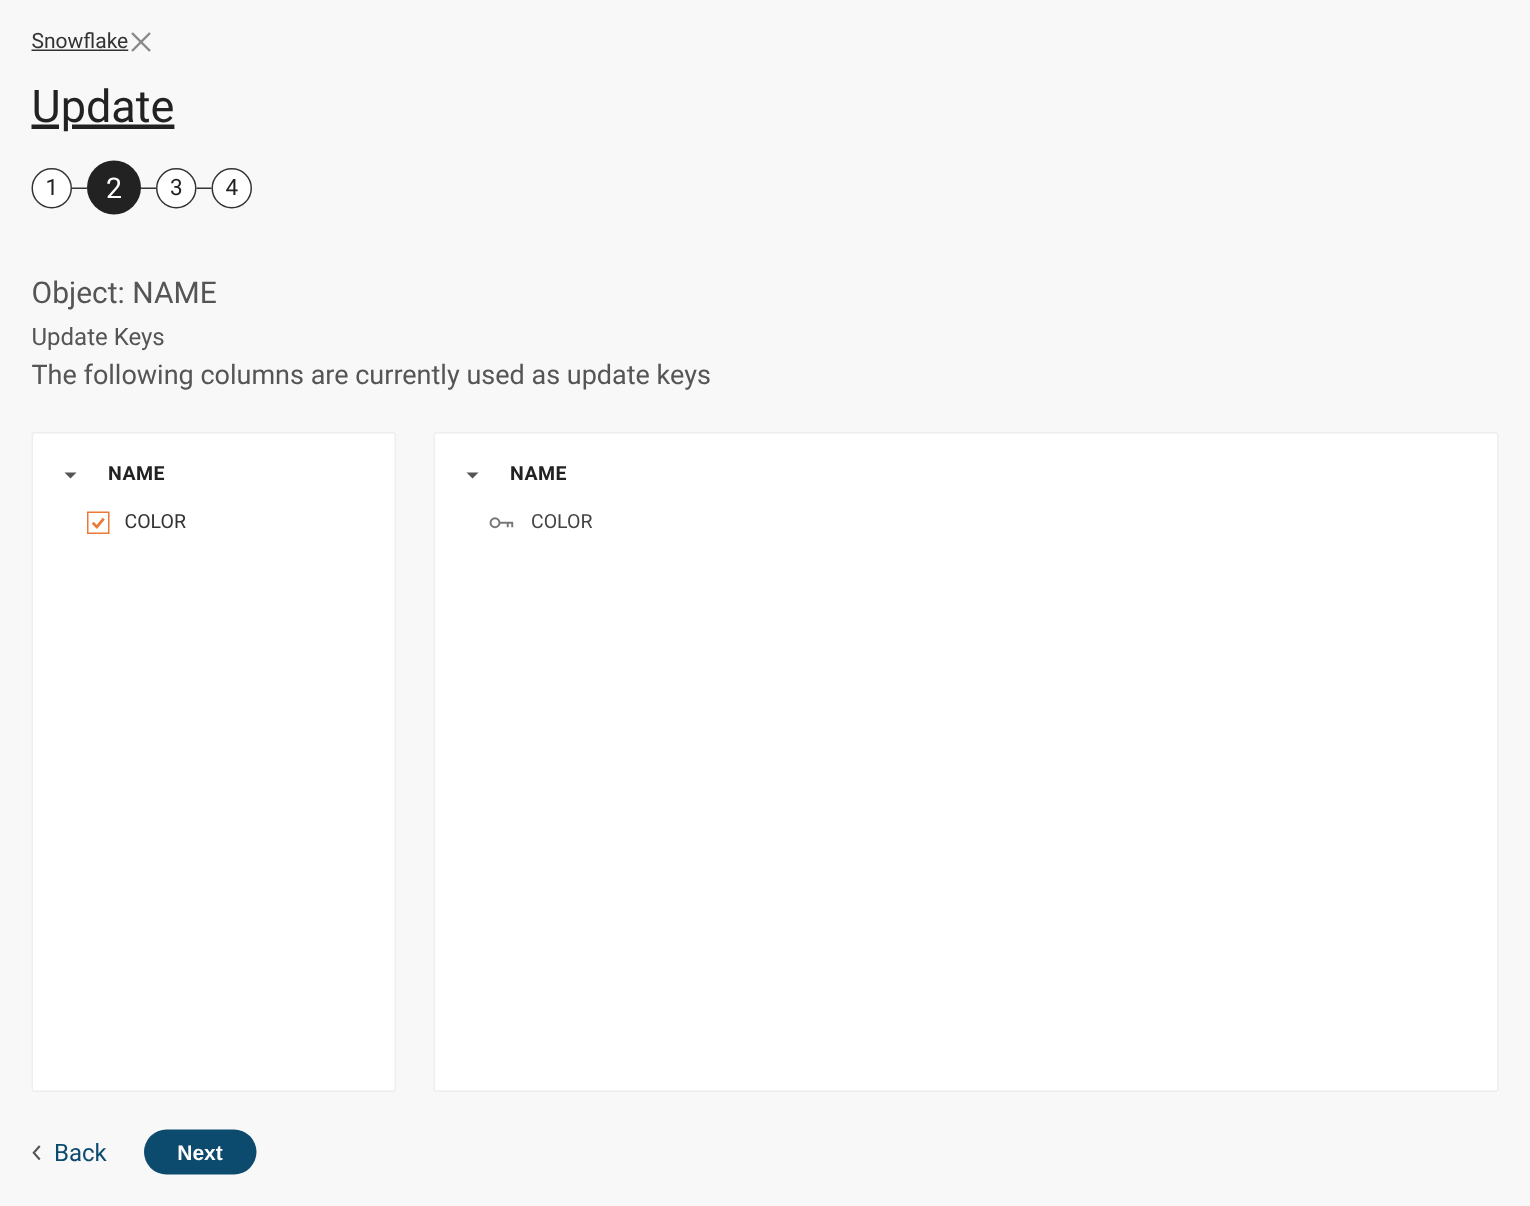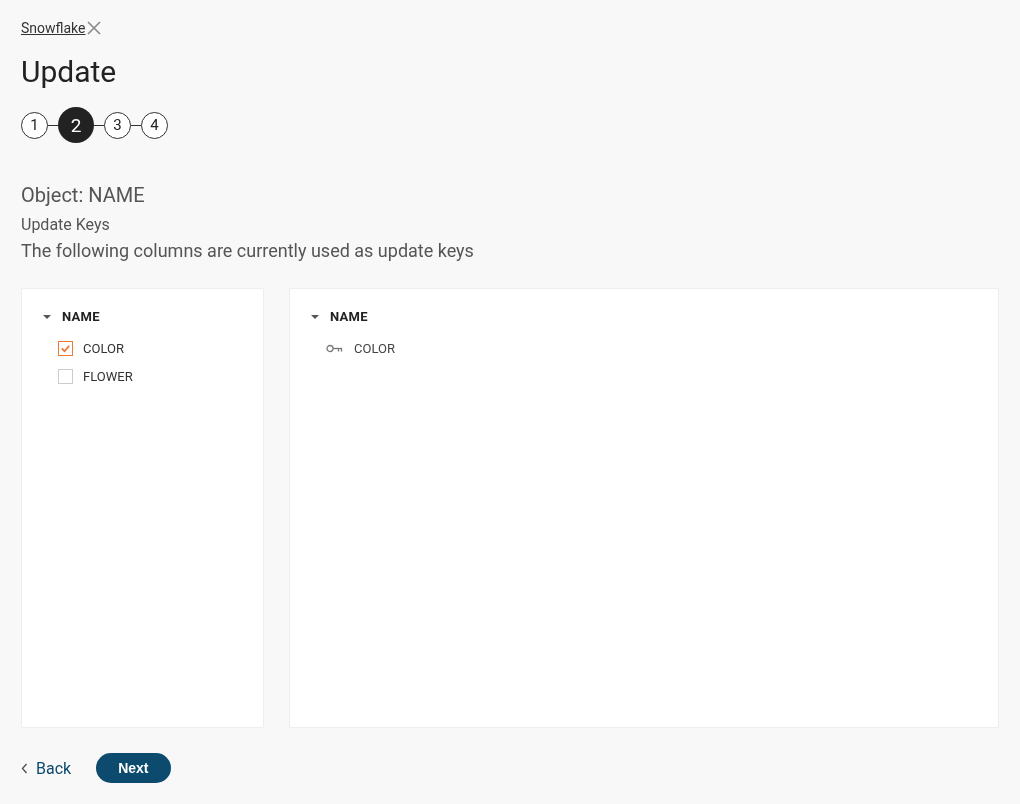--- a/index.html
+++ b/index.html
@@ -28,20 +28,21 @@
     color: #888;
     display: flex;
     align-items: center;
     justify-content: center;
   }
   .title {
     font-size: 30px;
     font-weight: 400;
     color: #222;
     padding: 18px 0 0 21px;
+    text-decoration: underline;
   }
   .stepper {
     display: flex;
     align-items: center;
     padding: 18px 0 0 21px;
   }
   .step {
     width: 27px;
     height: 27px;
     border-radius: 50%;
@@ -95,21 +96,21 @@
   }
   .panel-left { width: 243px; }
   .panel-right { flex: 1; }
   .tree {
     padding: 20px 0 0 0;
   }
   .tree-header {
     display: flex;
     align-items: center;
     padding: 0 0 10px 20px;
-    gap: 10px;
+    gap: 20px;
   }
   .chevron {
     display: inline-flex;
     color: #555;
   }
   .tree-header-label {
     font-size: 13px;
     font-weight: 700;
     letter-spacing: 0.3px;
     color: #222;
@@ -234,26 +235,20 @@
         <span class="tree-header-label">NAME</span>
       </div>
       <div class="tree-item">
         <span class="checkbox checked">
           <svg width="11" height="11" viewBox="0 0 12 12" fill="none" stroke="#ed7936" stroke-width="2">
               <path d="M2 6 L5 9 L10 3"></path>
             </svg>
         </span>
         <span>COLOR</span>
       </div>
-      <div class="tree-item">
-        <span class="checkbox">
-          
-        </span>
-        <span>FLOWER</span>
-      </div>
     </div>
   </div>
 
   <div class="panel panel-right">
     <div class="tree">
       <div class="tree-header">
         <span class="chevron">
           <svg width="10" height="10" viewBox="0 0 10 10" fill="currentColor">
               <path d="M1 3 L5 7 L9 3 Z"></path>
             </svg>

